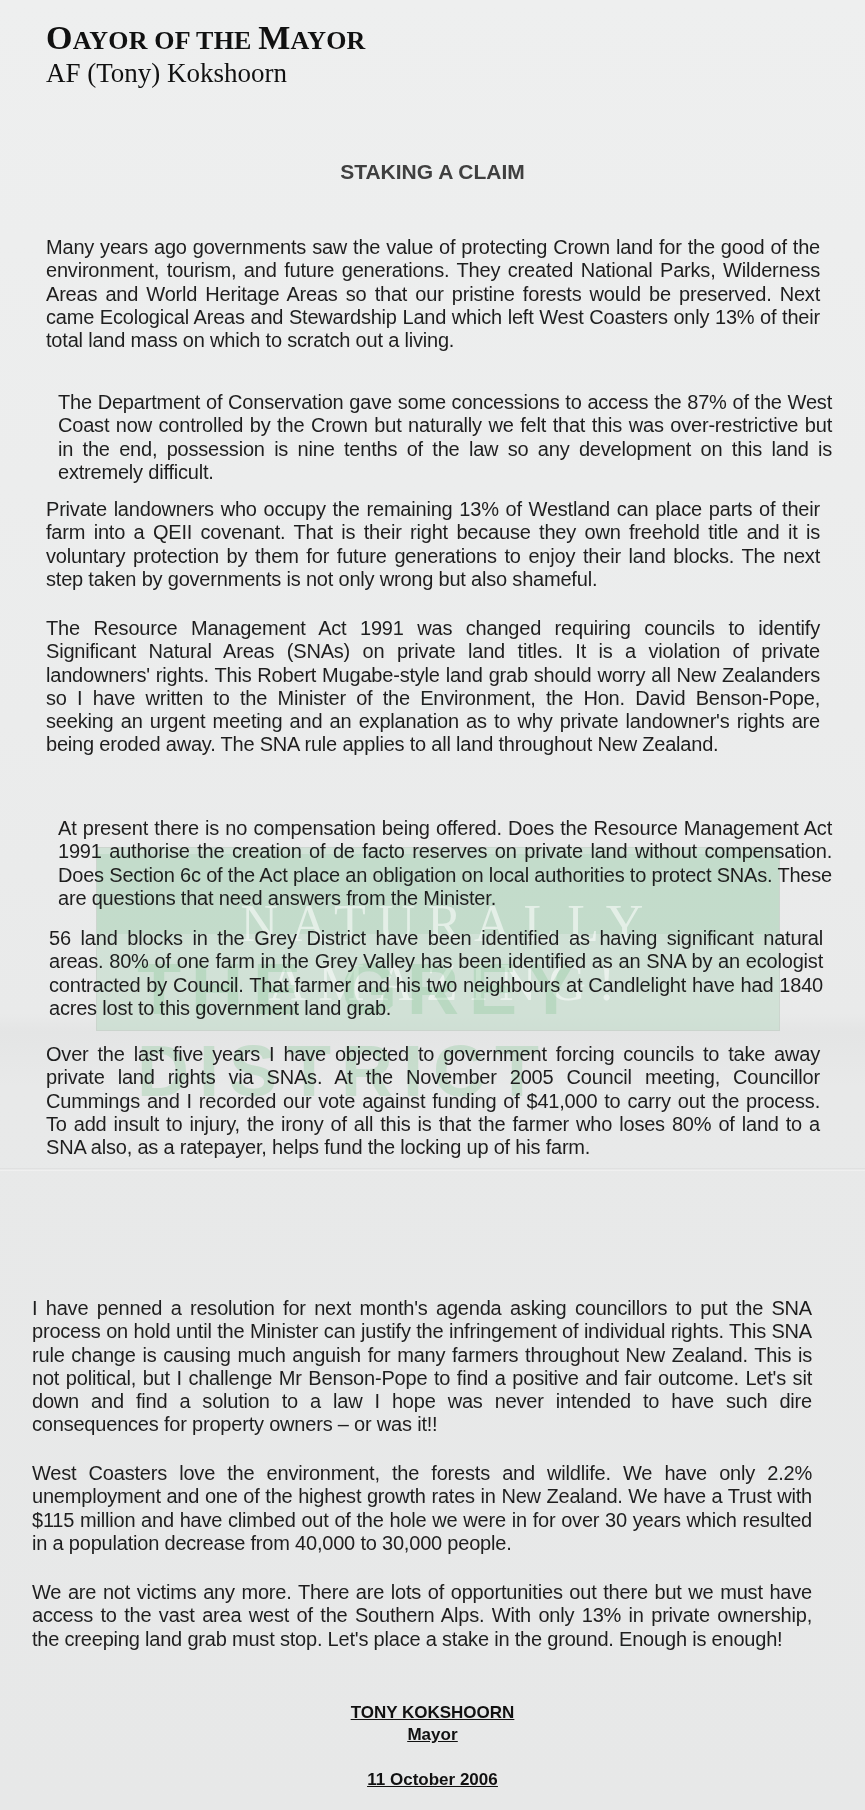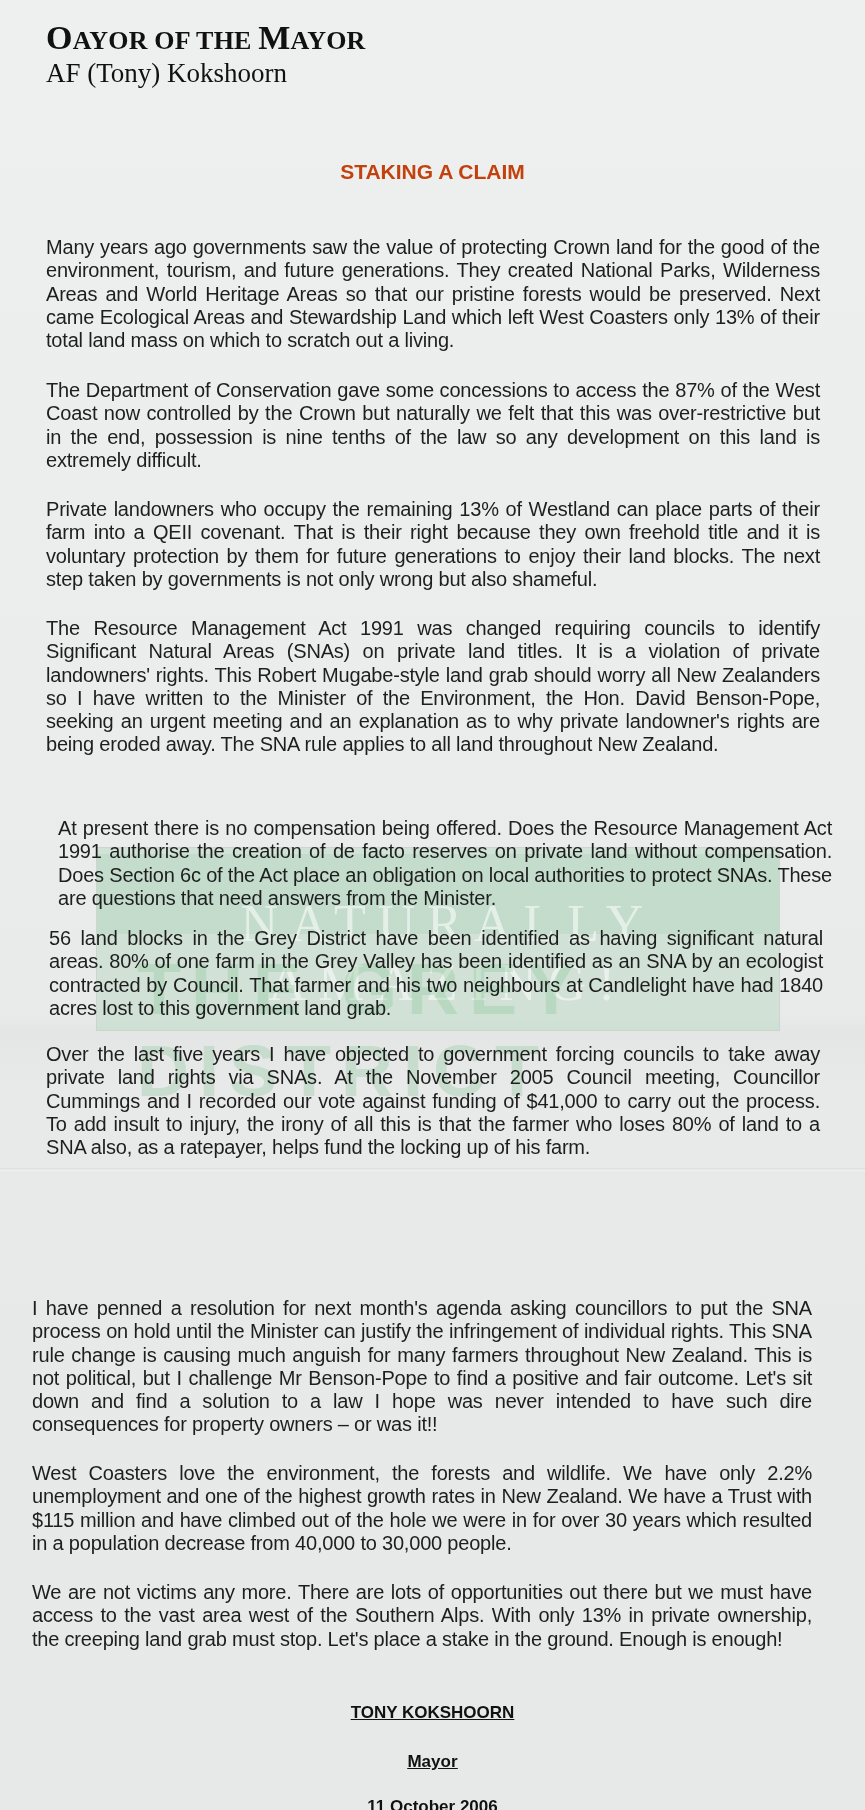--- a/index.html
+++ b/index.html
@@ -17,21 +17,21 @@
   }
   .office {
     font-size: 26px; font-weight: bold; letter-spacing: 0.2px; line-height: 1.2;
     font-variant: small-caps;
   }
   .office .big { font-size: 34px; }
   .mayor-name { font-size: 27px; line-height: 1.1; margin-top: 0px; }
   .title {
     position: absolute; left: 0; right: 0; top: 160px; text-align: center;
     font-family: "Liberation Sans", sans-serif; font-weight: bold; font-size: 21px;
-    color: #c2410c;
+    color: #404040;
   }
   .para {
     position: absolute; left: 46px; width: 774px;
     font-family: "Liberation Sans", sans-serif; font-size: 20px; line-height: 23.3px;
     text-align: justify; color: #1e1e1e;
     letter-spacing: -0.2px;
   }
   .para.b { left: 32px; width: 780px; }
   .watermark {
     position: absolute; left: 96px; top: 847px; width: 682px; height: 182px;
@@ -52,21 +52,21 @@
   }
   .fold {
     position: absolute; left: 0; right: 0; top: 1168px; height: 3px;
     background: linear-gradient(180deg, #dcdddd, #f3f3f3);
   }
   .signature {
     position: absolute; left: 0; right: 0; top: 1702px; text-align: center;
     font-family: "Liberation Sans", sans-serif; font-weight: bold; font-size: 17px; color: #111; text-decoration: underline;
   }
   .signature div { line-height: 22px; }
-  .signature .role { text-decoration: underline; margin-top: 27px; }
+  .signature .role { text-decoration: underline; }
   .signature .date { text-decoration: underline; margin-top: 23px; }
 </style>
 </head>
 <body>
 
 <div class="page">
 
   <div class="letterhead">
     <div class="office">
       <span class="big">O</span><span>AYOR OF THE </span><span class="big">M</span><span>AYOR</span>
@@ -76,21 +76,21 @@
 
   <div class="title">STAKING A CLAIM</div>
 
   <div class="watermark">
     <div class="wm-top"></div>
     <div class="wm-text1">NATURALLY AMAZING!</div>
     <div class="wm-text2">THE GREY DISTRICT</div>
   </div>
 
   <p class="para" style="top:236px;margin:0">Many years ago governments saw the value of protecting Crown land for the good of the environment, tourism, and future generations.  They created National Parks, Wilderness Areas and World Heritage Areas so that our pristine forests would be preserved.    Next came Ecological Areas and Stewardship Land which left West Coasters only 13% of their total land mass on which to scratch out a living.</p>
-  <p class="para" style="top:379px;margin:0">The Department of Conservation gave some concessions to access the 87% of the West Coast now controlled by the Crown but naturally we felt that this was over-restrictive but in the end, possession is nine tenths of the law so any development on this land is extremely difficult.</p>
+  <p class="para" style="top:379px;margin:12px">The Department of Conservation gave some concessions to access the 87% of the West Coast now controlled by the Crown but naturally we felt that this was over-restrictive but in the end, possession is nine tenths of the law so any development on this land is extremely difficult.</p>
   <p class="para" style="top:498px;margin:0">Private landowners who occupy the remaining 13% of Westland can place parts of their farm into a QEII covenant.  That is their right because they own freehold title and it is voluntary protection by them for future generations to enjoy their land blocks. The next step taken by governments is not only wrong but also shameful.</p>
   <p class="para" style="top:617px;margin:0">The Resource Management Act 1991 was changed requiring councils to identify Significant Natural Areas (SNAs) on private land titles.  It is a violation of private landowners' rights.  This Robert Mugabe-style land grab should worry all New Zealanders so I have written to the Minister of the Environment, the Hon. David Benson-Pope, seeking an urgent meeting and an explanation as to why private landowner's rights are being eroded away.  The SNA rule applies to all land throughout New Zealand.</p>
   <p class="para" style="top:805px;margin:12px">At present there is no compensation being offered.  Does the Resource Management Act 1991 authorise the creation of de facto reserves on private land without compensation.  Does Section 6c of the Act place an obligation on local authorities to protect SNAs.  These are questions that need answers from the Minister.</p>
   <p class="para" style="top:924px;margin:3px">56 land blocks in the Grey District have been identified as having significant natural areas.  80% of one farm in the Grey Valley has been identified as an SNA by an ecologist contracted by Council.  That farmer and his two neighbours at Candlelight have had 1840 acres lost to this government land grab.</p>
   <p class="para" style="top:1043px;margin:0">Over the last five years I have objected to government forcing councils to take away private land rights via SNAs.  At the November 2005 Council meeting, Councillor Cummings and I recorded our vote against funding of $41,000 to carry out the process.  To add insult to injury, the irony of all this is that the farmer who loses 80% of land to a SNA also, as a ratepayer, helps fund the locking up of his farm.</p>
 
   <div class="fold"></div>
 
   <p class="para b" style="top:1297px;margin:0">I have penned a resolution for next month's agenda asking councillors to put the SNA process on hold until the Minister can justify the infringement of individual rights. This SNA rule change is causing much anguish for many farmers throughout New Zealand.  This is not political, but I challenge Mr Benson-Pope to find a positive and fair outcome.  Let's sit down and find a solution to a law I hope was never intended to have such dire consequences for property owners – or was it!!</p>
   <p class="para b" style="top:1462px;margin:0">West Coasters love the environment, the forests and wildlife.  We have only 2.2% unemployment and one of the highest growth rates in New Zealand.  We have a Trust with $115 million and have climbed out of the hole we were in for over 30 years which resulted in a population decrease from 40,000 to 30,000 people.</p>

